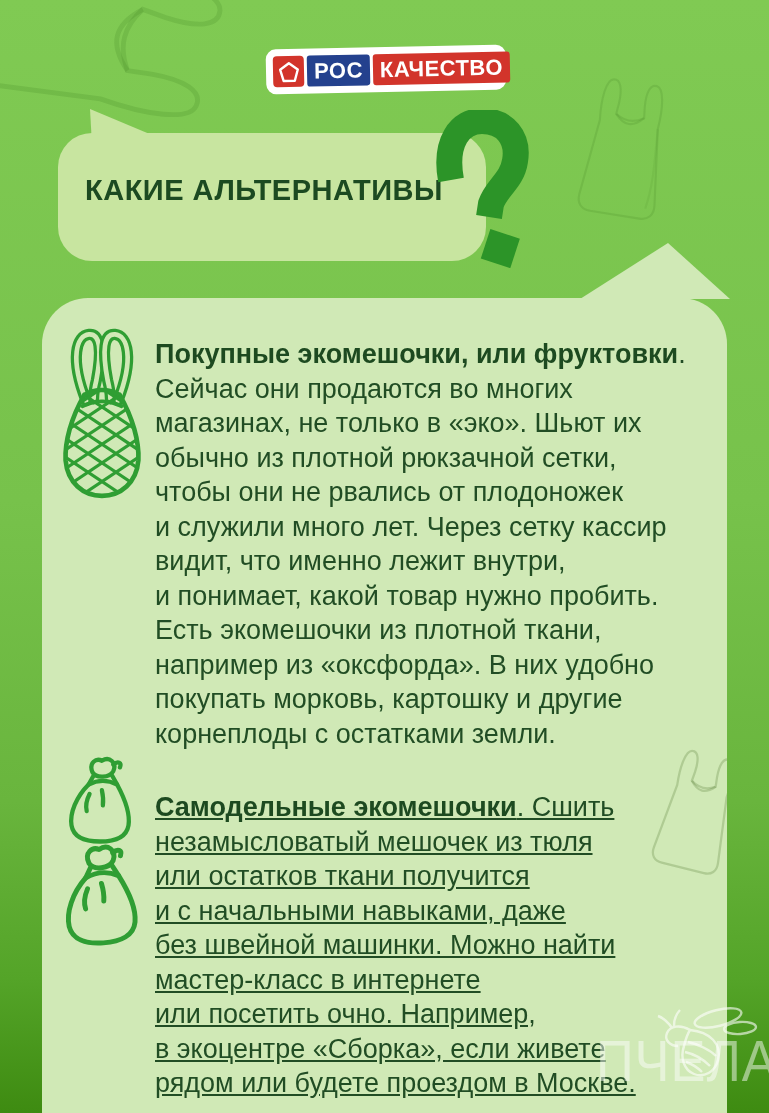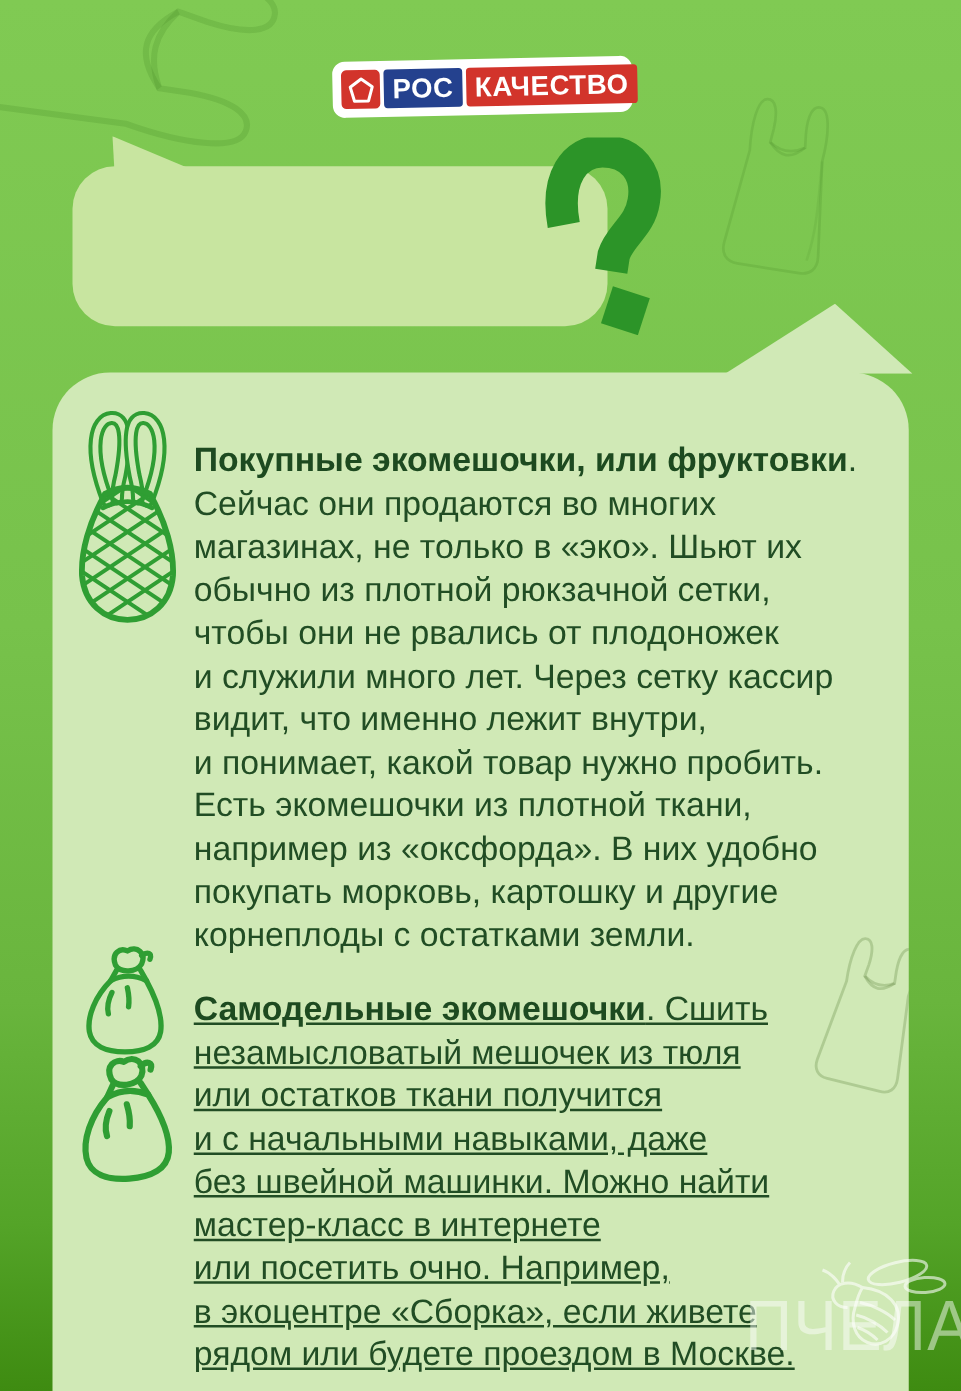--- a/index.html
+++ b/index.html
@@ -42,21 +42,21 @@
     position:absolute;left:42px;top:298px;width:685px;height:815px;
     background:#d0e9b6;border-radius:46px 46px 0 0;overflow:hidden;
   }
   .card-tail{position:absolute;left:580px;top:243px;width:150px;height:56px;}
   .para{
     position:absolute;left:113px;width:572px;
     font-size:27px;line-height:34.5px;color:#214d24;
     white-space:pre;
   }
   .para b{font-weight:bold;color:#1d4a20;}
-  .para-1{top:26px;}
+  .para-1{top:12px;}
   .para-2{top:465px;text-decoration:underline;}
   .icon-bag{position:absolute;left:18px;top:28px;width:84px;height:182px;}
   .icon-pouch1{position:absolute;left:20px;top:458px;width:76px;height:92px;}
   .icon-pouch2{position:absolute;left:14px;top:546px;width:88px;height:100px;transform:rotate(-4deg);}
   
   .bee{position:absolute;left:652px;top:1002px;width:112px;height:80px;opacity:.6;}
   .wm-text{
     position:absolute;left:596px;top:1028px;
     font-size:57px;color:rgba(255,255,255,.48);
     letter-spacing:1px;transform:scale(.92,1);transform-origin:left top;
@@ -90,20 +90,21 @@
     <span class="logo-block" style="background:#24418e">РОС</span>
     <span class="logo-block" style="background:#d2342b">КАЧЕСТВО</span>
   </div>
 
   <div class="bubble-tail">
     <svg width="66" height="36" viewBox="0 0 66 36">
       <polygon points="2,0 64,26 4,36" fill="#c8e5a0"></polygon>
     </svg>
   </div>
   <div class="bubble"></div>
+  <div class="page-title">КАКИЕ АЛЬТЕРНАТИВЫ</div>
 
   <div class="qmark">
     <svg viewBox="0 0 98 158">
       <path d="M17,70 C10,32 26,11 48,11 C71,11 85,28 81,51 C78,71 62,78 57,94 L55,107" fill="none" stroke="#2c9428" stroke-width="26"></path>
       <rect x="51" y="123" width="31" height="31" fill="#2c9428" transform="rotate(18 66 138)"></rect>
     </svg>
   </div>
 
   <div class="card-tail">
     <svg width="150" height="56" viewBox="0 0 150 56">

